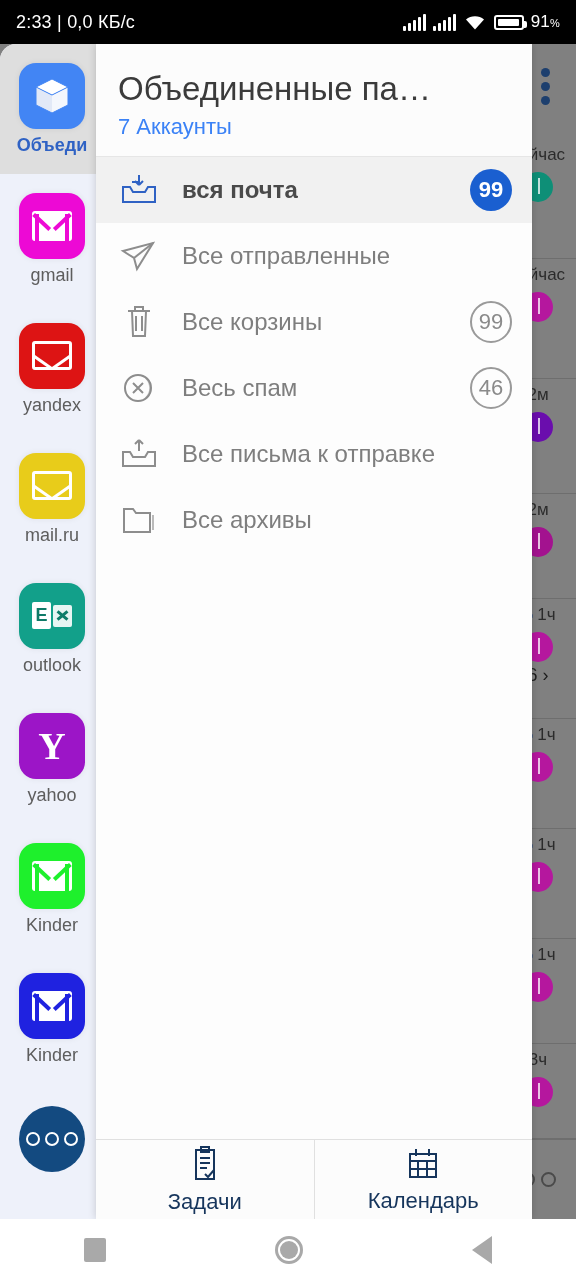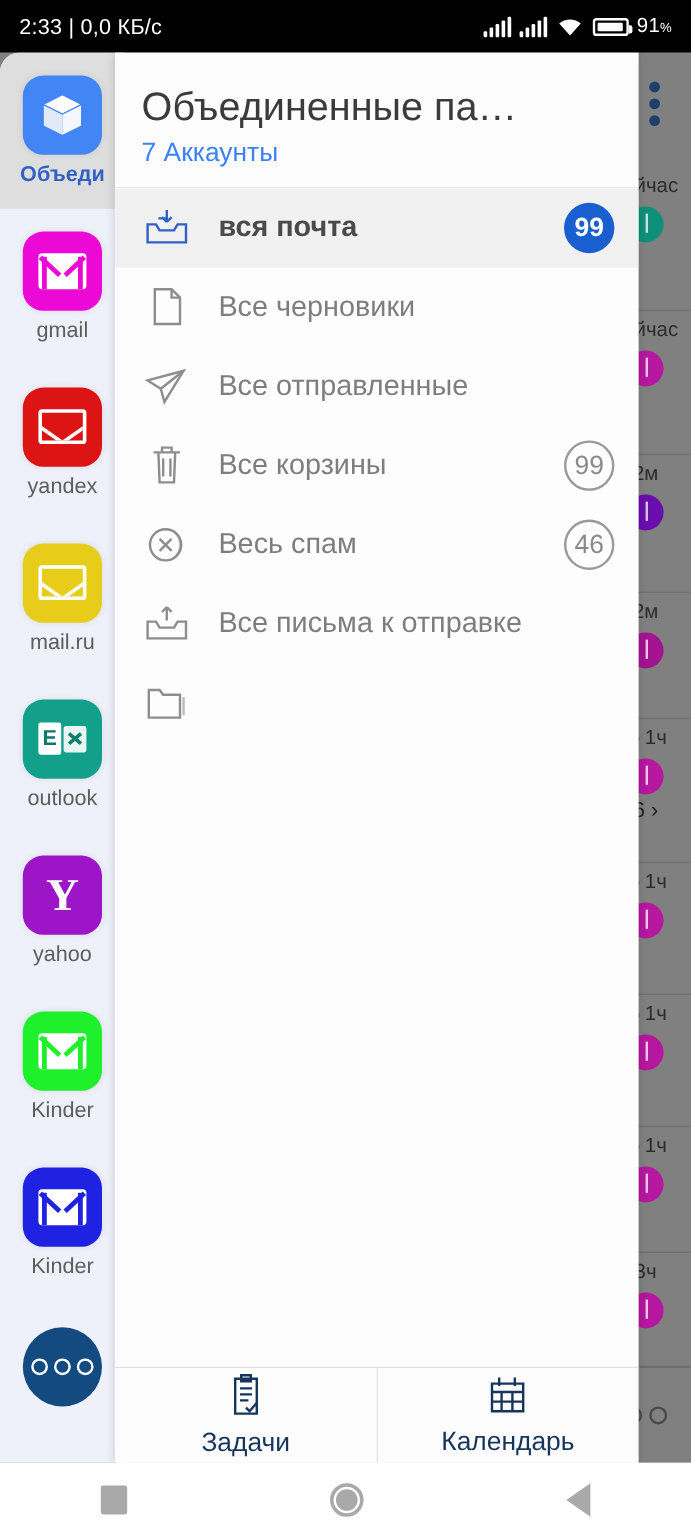--- a/index.html
+++ b/index.html
@@ -331,29 +331,20 @@
             <svg width="40" height="34" viewBox="0 0 40 34">
               <path stroke="#2f62c4" fill="none" stroke-width="2" d="M4 14 L4 29 L36 29 L36 14 L29 14 L26 19 L14 19 L11 14 Z"></path>
               <path stroke="#2f62c4" fill="none" stroke-width="2" d="M13 9 L20 9 M20 2 L20 12 M20 12 L16 8 M20 12 L24 8"></path>
             </svg>
           </div>
      <div class="fname">вся почта</div>
      <div class="badge filled">99</div>
         </div>
         <div class="folder">
           <div class="fico">
-            <svg width="40" height="36" viewBox="0 0 40 36">
-              <path stroke="#8d8d8d" fill="none" stroke-width="2" d="M10 3 L24 3 L31 10 L31 32 L10 32 Z"></path>
-              <path stroke="#8d8d8d" fill="none" stroke-width="2" d="M24 3 L24 10 L31 10"></path>
-            </svg>
-          </div>
-     <div class="fname">Все черновики</div>
-     </div>
-        <div class="folder">
-          <div class="fico">
             <svg width="40" height="34" viewBox="0 0 40 34">
               <path stroke="#8d8d8d" fill="none" stroke-width="2" d="M4 12 L34 4 L18 30 L15 19 Z"></path>
               <path stroke="#8d8d8d" fill="none" stroke-width="2" d="M15 19 L34 4"></path>
             </svg>
           </div>
      <div class="fname">Все отправленные</div>
      </div>
         <div class="folder">
           <div class="fico">
             <svg width="40" height="36" viewBox="0 0 40 36">
@@ -384,20 +375,21 @@
           </div>
      <div class="fname">Все письма к отправке</div>
      </div>
         <div class="folder">
           <div class="fico">
             <svg width="40" height="32" viewBox="0 0 40 32">
               <path stroke="#8d8d8d" fill="none" stroke-width="2" d="M5 9 L5 28 L31 28 L31 9 L17 9 L14 5 L5 5 Z"></path>
               <path stroke="#8d8d8d" fill="none" stroke-width="2" d="M34 11 L34 26" opacity=".6"></path>
             </svg>
           </div>
+     <div class="fname">Все архивы</div>
      </div>
       </div>
     <div class="panel-bottom" id="drawer-bottom">
         <div class="pb-item">
           <div><svg width="34" height="38" viewBox="0 0 34 38">
               <path stroke="#16355c" fill="none" stroke-width="2" d="M8 5 L26 5 L26 34 L8 34 Z"></path>
               <path stroke="#16355c" fill="none" stroke-width="2" d="M13 2 L21 2 L21 7 L13 7 Z"></path>
               <path stroke="#16355c" fill="none" stroke-width="2" d="M12 13 L22 13 M12 18 L22 18 M12 23 L19 23"></path>
               <path stroke="#16355c" fill="none" stroke-width="2" d="M17 29 L20 32 L26 25"></path>
             </svg></div>

